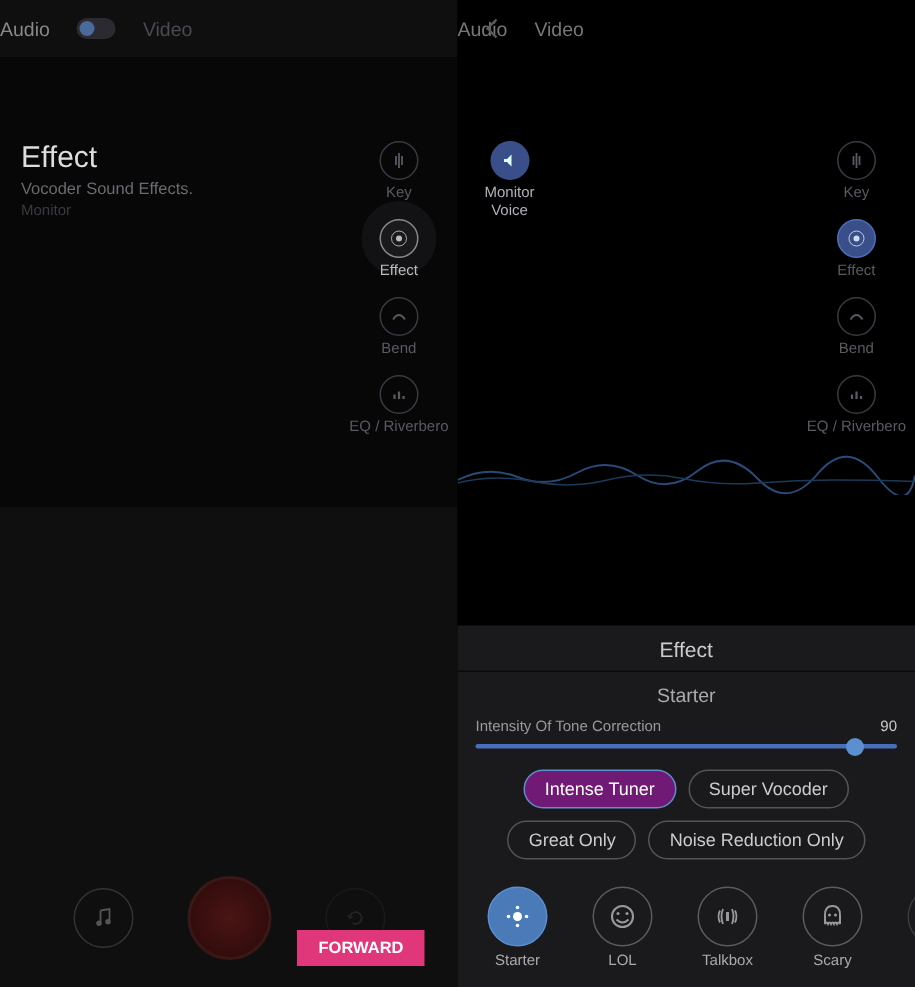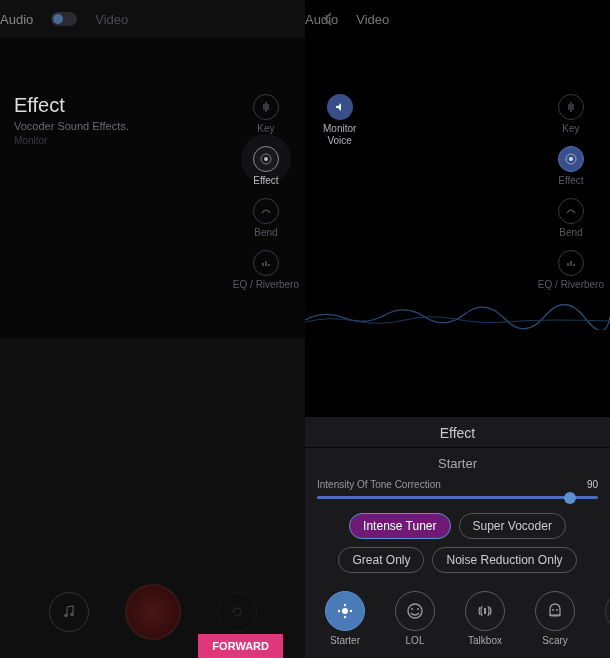--- a/index.html
+++ b/index.html
@@ -194,21 +194,21 @@
 .pc-record {
   width: 56px;
   height: 56px;
   border-radius: 50%;
   border: 2px solid #3a1818;
   background: radial-gradient(circle, #4a1515 0%, #2a0808 100%);
 }
 
 .forward-btn {
   position: absolute;
-  bottom: 0;
+  bottom: 14px;
   right: 22px;
   background: #e0367a;
   color: #fff;
   font-size: 11px;
   font-weight: 600;
   padding: 6px 14px;
   border: none;
 }
 
 

